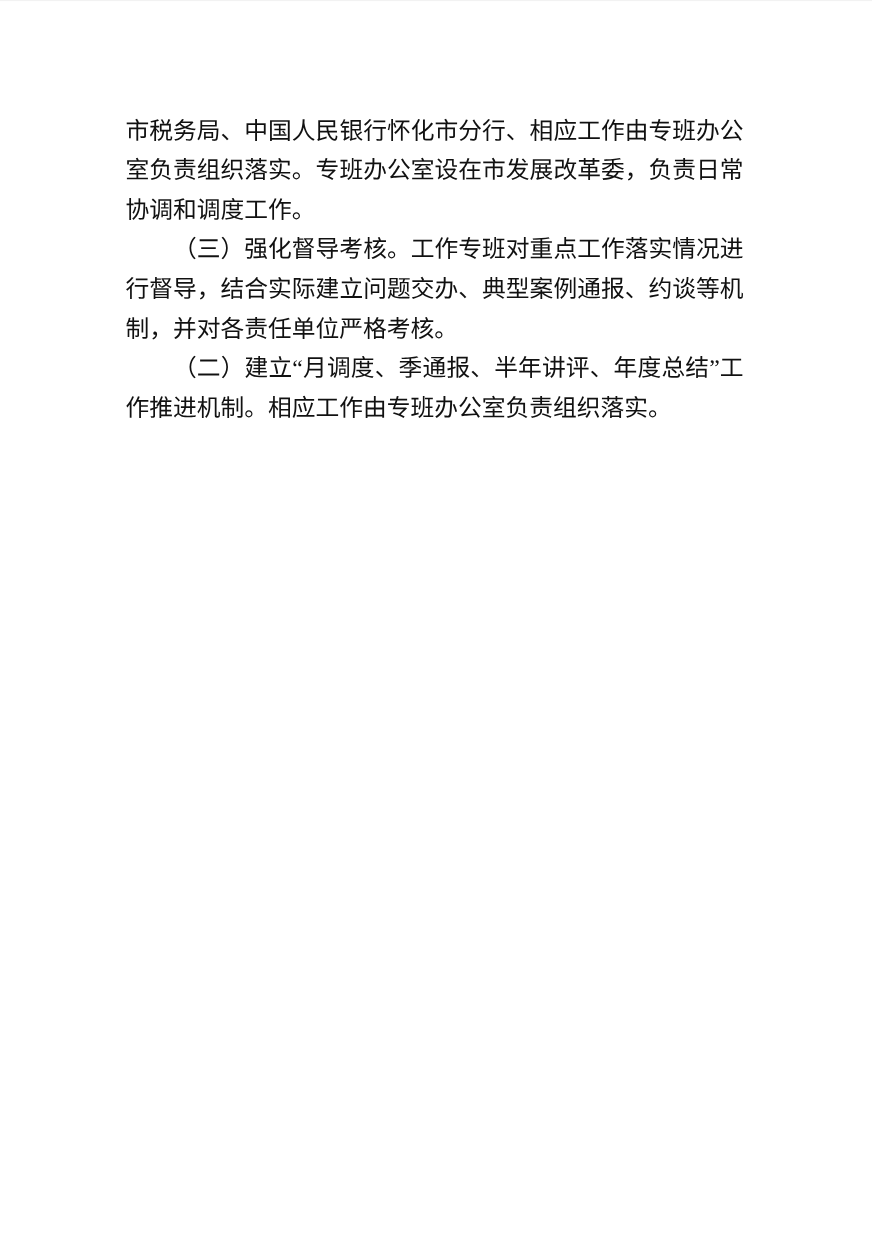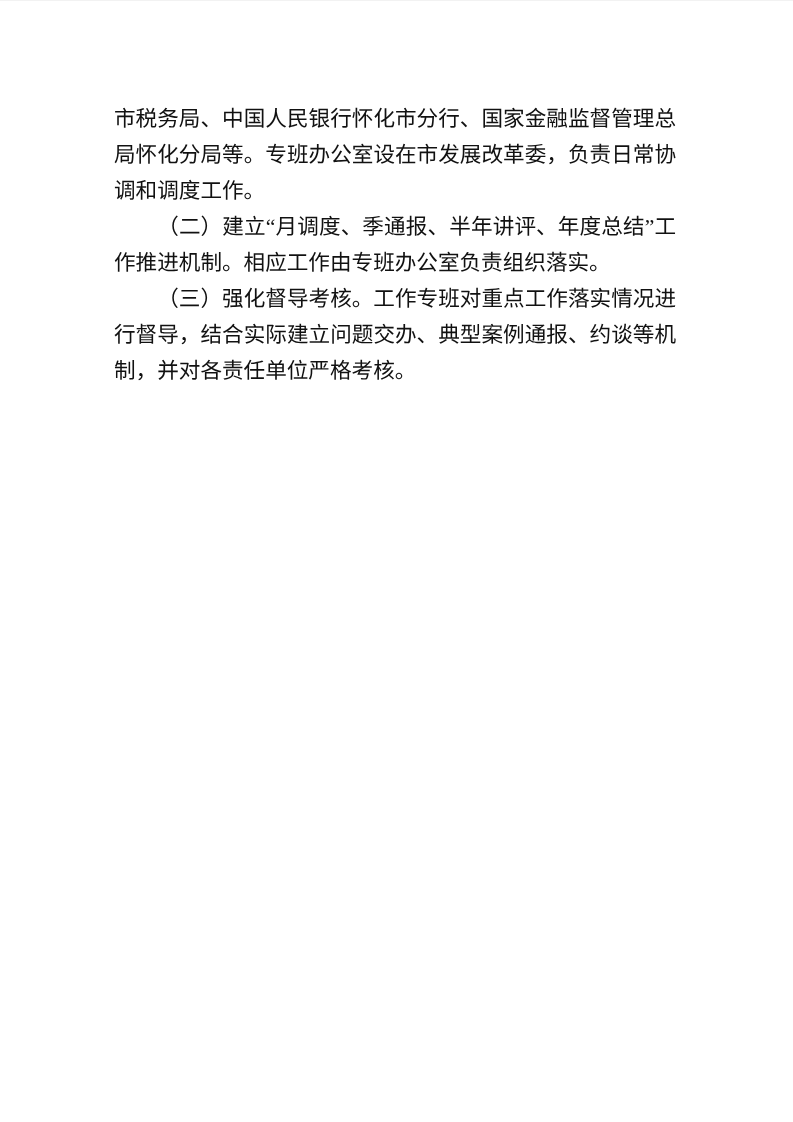--- a/index.html
+++ b/index.html
@@ -35,17 +35,17 @@
   }
   .content p.indent {
     text-indent: 2em;
   }
 </style>
 </head>
 <body>
 
 <div class="page">
   <div class="content">
-    <p>市税务局、中国人民银行怀化市分行、国家金融监督管理总局怀化分局等。专班办公室设在市发展改革委，负责日常协调和调度工作。</p>
+    <p>市税务局、中国人民银行怀化市分行、相应工作由专班办公室负责组织落实。专班办公室设在市发展改革委，负责日常协调和调度工作。</p>
+    <p class="indent">（三）强化督导考核。工作专班对重点工作落实情况进行督导，结合实际建立问题交办、典型案例通报、约谈等机制，并对各责任单位严格考核。</p>
     <p class="indent">（二）建立“月调度、季通报、半年讲评、年度总结”工作推进机制。相应工作由专班办公室负责组织落实。</p>
-    <p class="indent">（三）强化督导考核。工作专班对重点工作落实情况进行督导，结合实际建立问题交办、典型案例通报、约谈等机制，并对各责任单位严格考核。</p>
   </div>
 </div>
 
 </body></html>

